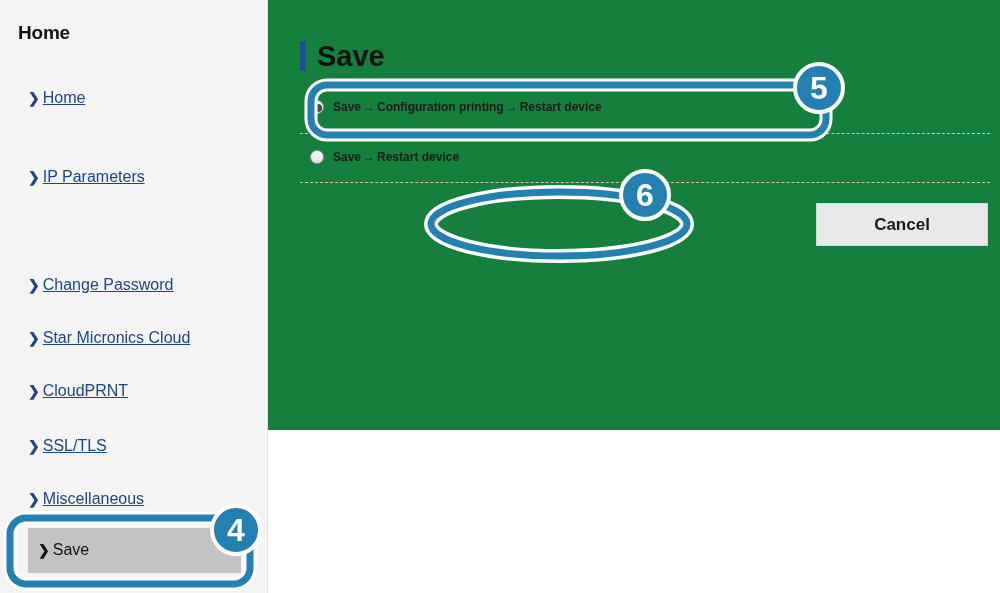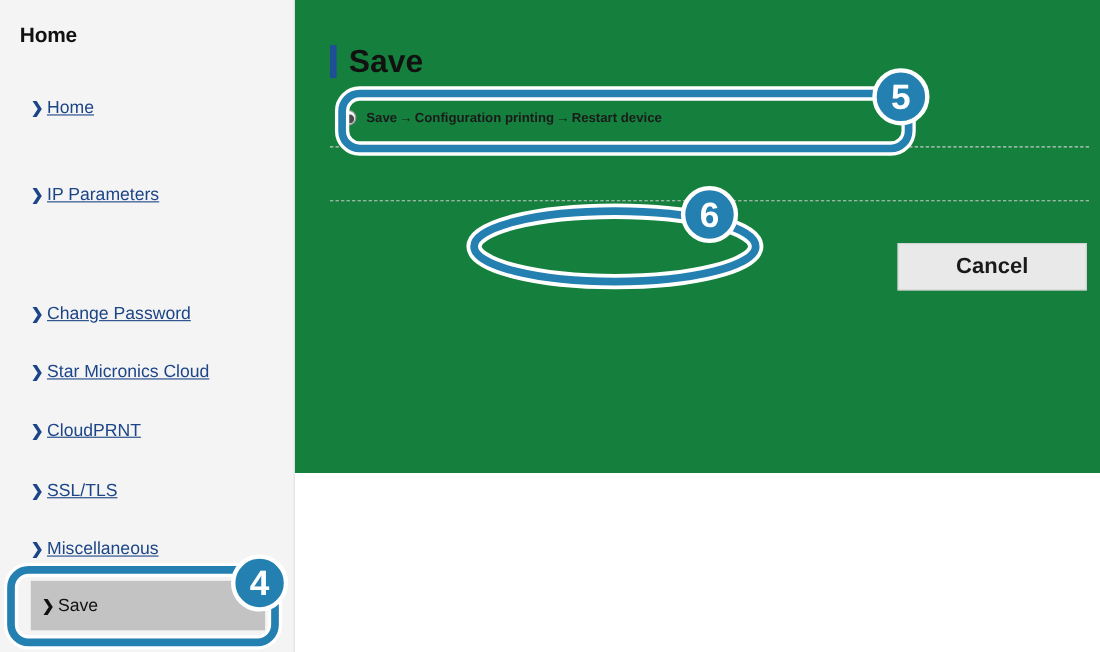--- a/index.html
+++ b/index.html
@@ -112,26 +112,26 @@
     width: 470px; height: 43px;
     background: #0c3b80;
     color: #ffffff;
     font-size: 17px; font-weight: bold;
     display: flex; align-items: center; justify-content: center;
     border: none;
     font-family: "Liberation Sans", sans-serif;
     cursor: pointer;
   }
   #btn-cancel {
-    position: absolute; left: 548px; top: 221px;
+    position: absolute; left: 548px; top: 203px;
     width: 172px; height: 43px;
     background: #e9e9e9;
     border: 1px solid #d4d4d4;
     color: #1a1a1a;
-    font-size: 20px; font-weight: bold;
+    font-size: 17px; font-weight: bold;
     display: flex; align-items: center; justify-content: center;
     font-family: "Liberation Sans", sans-serif;
     cursor: pointer;
   }
 
   
   #annotations {
     position: absolute; left: 0; top: 0;
     width: 1000px; height: 593px;
     pointer-events: none;
@@ -204,20 +204,24 @@
     </div>
 
     <div class="sep" id="sep1"></div>
     <div class="sep" id="sep2"></div>
 
     <label class="radio-row" id="radio-row-0">
       <span class="radio checked"></span>
       <span class="radio-label"><span>Save</span><span class="arrow">→</span><span>Configuration printing</span><span class="arrow">→</span><span>Restart device</span></span>
     </label>
 
+    <label class="radio-row" id="radio-row-1">
+      <span class="radio"></span>
+      <span class="radio-label"><span>Save</span><span class="arrow">→</span><span>Restart device</span></span>
+    </label>
 
     <button id="btn-cancel">Cancel</button>
   </main>
 
   <svg id="annotations" viewBox="0 0 1000 593">
 
     <rect x="10" y="518" width="240" height="66" rx="16" ry="16" fill="none" stroke="#ffffff" stroke-width="13"></rect>
     <rect x="10" y="518" width="240" height="66" rx="16" ry="16" fill="none" stroke="#2480b0" stroke-width="7"></rect>
 
     <rect x="311" y="85" width="515" height="50" rx="16" ry="16" fill="none" stroke="#ffffff" stroke-width="13"></rect>

